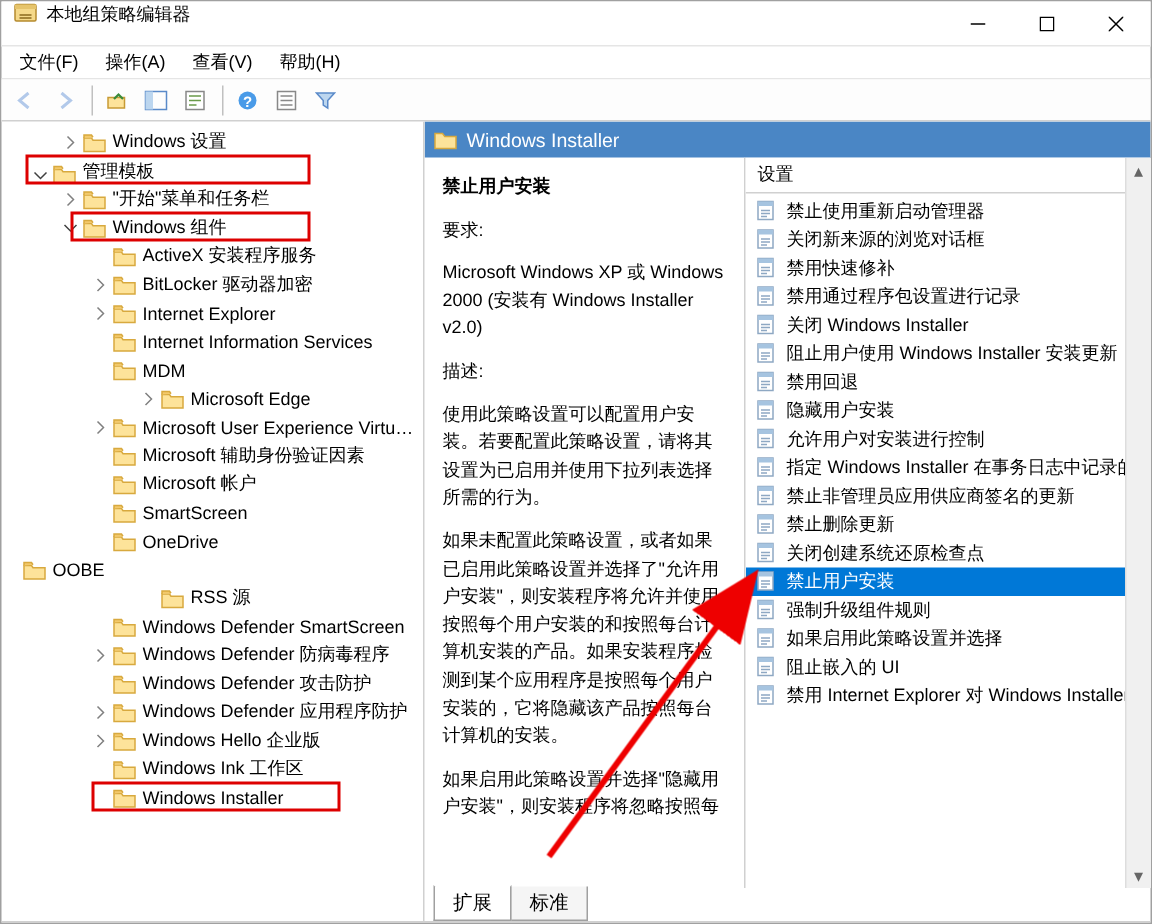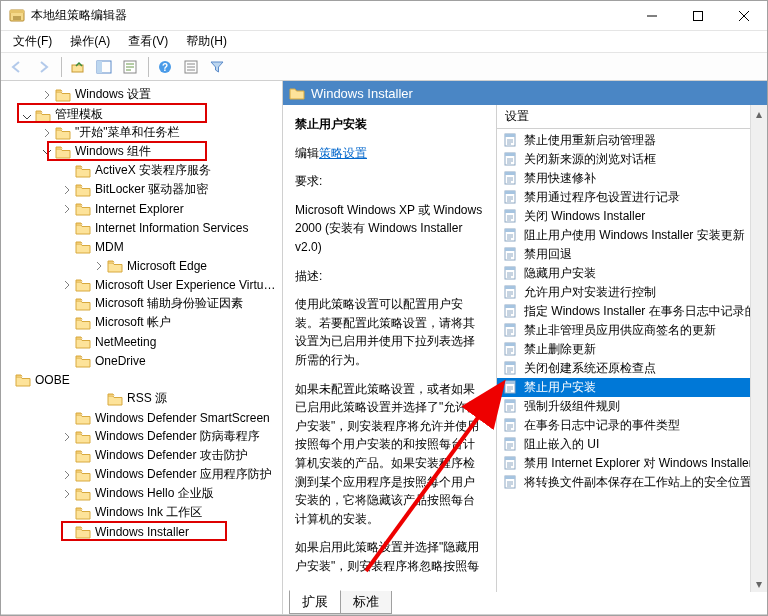--- a/index.html
+++ b/index.html
@@ -1,18 +1,18 @@
 <!DOCTYPE html>
 <html><head>
 <meta charset="utf-8">
 <style>
 html,body{margin:0;padding:0;font-family:"Microsoft YaHei","Segoe UI",Tahoma,sans-serif;font-size:12px;color:#000;background:#fff}
 *{box-sizing:border-box}
 .window{width:768px;height:616px;border:1px solid #a0a0a0;display:flex;flex-direction:column;position:relative}
-.titlebar{height:30px;background:#fff;display:flex;align-items:center;padding-left:8px;border-bottom:1px solid #e5e5e5}
+.titlebar{height:30px;background:#fff;display:flex;padding-left:8px;border-bottom:1px solid #e5e5e5}
 .titlebar .icon{width:16px;height:16px;margin-right:6px}
 .title-text{flex:1;font-size:12px}
 .win-controls{display:flex;height:100%}
 .win-btn{width:46px;height:100%;display:flex;align-items:center;justify-content:center;color:#000}
 .menubar{height:22px;display:flex;align-items:center;padding:0 4px;gap:2px;border-bottom:1px solid #e5e5e5}
 .menu-item{padding:2px 8px}
 .toolbar{height:28px;display:flex;align-items:center;padding:0 4px;border-bottom:1px solid #d0d0d0;background:#fdfdfd}
 .tbtn{width:24px;height:22px;display:flex;align-items:center;justify-content:center;margin-right:2px;border:1px solid transparent}
 .tbtn.disabled{opacity:.35}
 .tsep{width:1px;height:20px;background:#c0c0c0;margin:0 4px}
@@ -304,21 +304,21 @@
             <span class="label">Microsoft 帐户</span>
           </div>
           <div class="tree-row" style="padding-left: 60px;">
             <span class="expander"></span>
             <span class="folder">
               <svg width="16" height="14">
                 <path d="M1 4h5l1 1.5H15V13H1z" fill="#fde39a" stroke="#d8a93e"></path>
                 <path d="M1 4V2h5l1 1.5" fill="#f3c96b" stroke="#d8a93e"></path>
               </svg>
             </span>
-            <span class="label">NetMeeting</span>
+            <span class="label">SmartScreen</span>
           </div>
           <div class="tree-row" style="padding-left: 60px;">
             <span class="expander"></span>
             <span class="folder">
               <svg width="16" height="14">
                 <path d="M1 4h5l1 1.5H15V13H1z" fill="#fde39a" stroke="#d8a93e"></path>
                 <path d="M1 4V2h5l1 1.5" fill="#f3c96b" stroke="#d8a93e"></path>
               </svg>
             </span>
             <span class="label">OneDrive</span>
@@ -439,21 +439,20 @@
               <path d="M1 3h5l1.5 2H15v8H1z" fill="#fde39a" stroke="#d8a93e"></path>
             </svg>
         </span>
         <span>Windows Installer</span>
       </div>
 
       <div class="content-inner">
 
         <div class="detail-pane">
           <div class="h">禁止用户安装</div>
-          <p><span>编辑</span><a href="#">策略设置</a></p>
           <p>要求:</p>
           <p>Microsoft Windows XP 或 Windows 2000 (安装有 Windows Installer v2.0)</p>
           <p>描述:</p>
           <p>使用此策略设置可以配置用户安装。若要配置此策略设置，请将其设置为已启用并使用下拉列表选择所需的行为。</p>
           <p>如果未配置此策略设置，或者如果已启用此策略设置并选择了"允许用户安装"，则安装程序将允许并使用按照每个用户安装的和按照每台计算机安装的产品。如果安装程序检测到某个应用程序是按照每个用户安装的，它将隐藏该产品按照每台计算机的安装。</p>
           <p>如果启用此策略设置并选择"隐藏用户安装"，则安装程序将忽略按照每</p>
         </div>
 
         <div class="list-wrap" style="position:relative">
           <div class="list-header">
@@ -611,51 +610,41 @@
                 <span>强制升级组件规则</span>
               </div>
               <div class="list-row">
                 <span class="picon">
                   <svg width="14" height="14">
                     <rect x="2" y="1" width="10" height="12" fill="#fff" stroke="#8ea8c3"></rect>
                     <rect x="2" y="1" width="10" height="3" fill="#a6c4e0"></rect>
                     <path d="M4 7h6M4 9h6M4 11h4" stroke="#8ea8c3"></path>
                   </svg>
                 </span>
-                <span>在事务日志中记录的事件类型</span>
+                <span>如果启用此策略设置并选择</span>
               </div>
               <div class="list-row">
                 <span class="picon">
                   <svg width="14" height="14">
                     <rect x="2" y="1" width="10" height="12" fill="#fff" stroke="#8ea8c3"></rect>
                     <rect x="2" y="1" width="10" height="3" fill="#a6c4e0"></rect>
                     <path d="M4 7h6M4 9h6M4 11h4" stroke="#8ea8c3"></path>
                   </svg>
                 </span>
                 <span>阻止嵌入的 UI</span>
               </div>
               <div class="list-row">
                 <span class="picon">
                   <svg width="14" height="14">
                     <rect x="2" y="1" width="10" height="12" fill="#fff" stroke="#8ea8c3"></rect>
                     <rect x="2" y="1" width="10" height="3" fill="#a6c4e0"></rect>
                     <path d="M4 7h6M4 9h6M4 11h4" stroke="#8ea8c3"></path>
                   </svg>
                 </span>
                 <span>禁用 Internet Explorer 对 Windows Installer 脚本的安全提示</span>
-              </div>
-              <div class="list-row">
-                <span class="picon">
-                  <svg width="14" height="14">
-                    <rect x="2" y="1" width="10" height="12" fill="#fff" stroke="#8ea8c3"></rect>
-                    <rect x="2" y="1" width="10" height="3" fill="#a6c4e0"></rect>
-                    <path d="M4 7h6M4 9h6M4 11h4" stroke="#8ea8c3"></path>
-                  </svg>
-                </span>
-                <span>将转换文件副本保存在工作站上的安全位置</span>
               </div>
             </div>
           <div class="sb">
             <div class="arr">▴</div>
             <div class="arr">▾</div>
           </div>
         </div>
       </div>
 
       <div class="tabbar">

